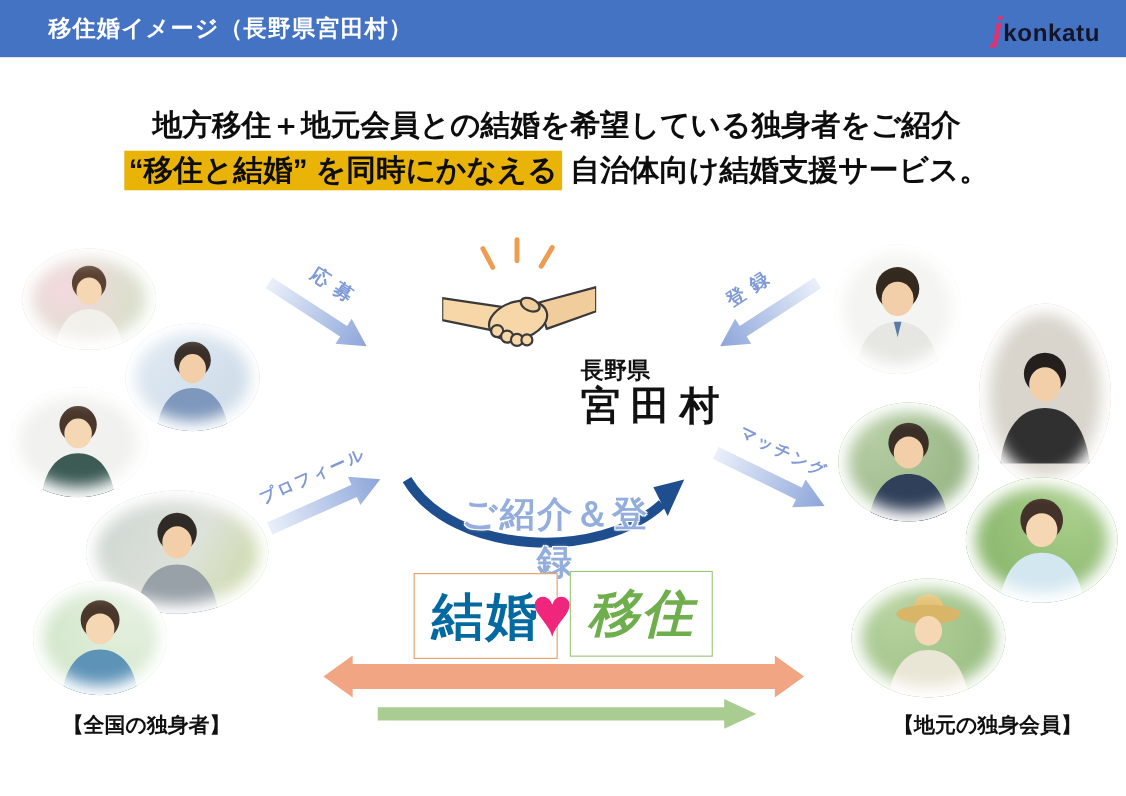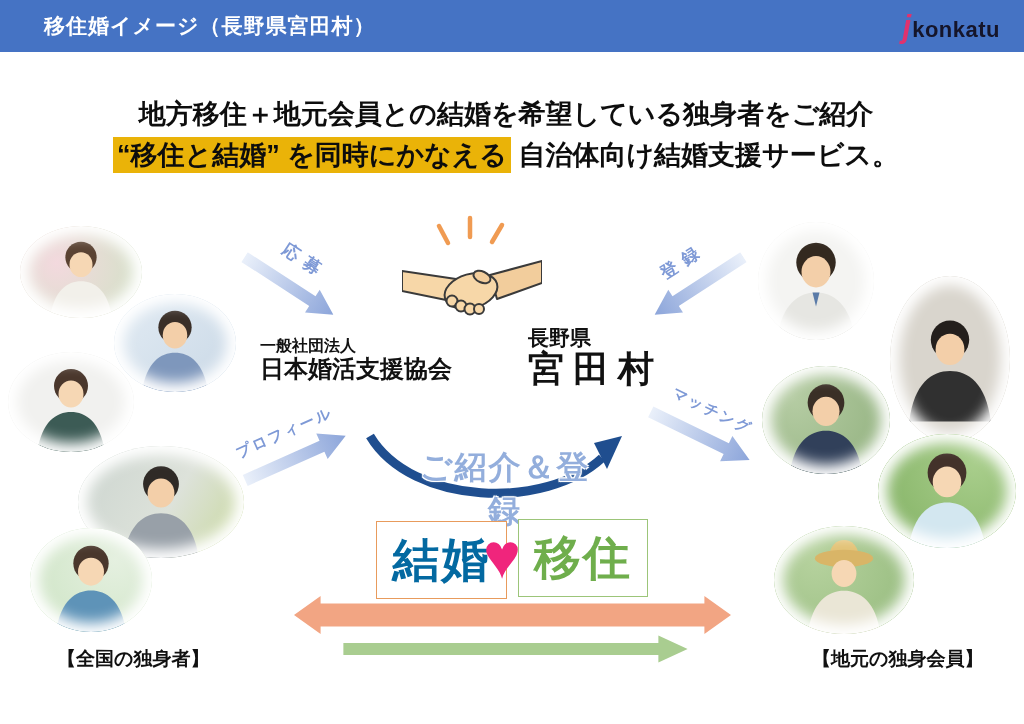--- a/index.html
+++ b/index.html
@@ -44,21 +44,21 @@
   
   .curve-wrap{position:absolute;left:360px;top:430px;width:272px;height:88px;}
   .intro-label{position:absolute;left:410px;top:446px;width:190px;text-align:center;
                font-size:32px;font-weight:bold;color:#93AEDC;letter-spacing:2px;
                text-shadow:-1px -1px 0 #fff,1px -1px 0 #fff,-1px 1px 0 #fff,1px 1px 0 #fff,0 0 3px #fff;}
 
   
   .res-box{position:absolute;display:flex;align-items:center;justify-content:center;
            background:#fff;font-weight:bold;font-size:47px;letter-spacing:2px;}
   .box-marriage{left:376px;top:521px;width:129px;height:76px;border:1px solid #E89B5C;color:#0369a1;}
-  .box-migration{left:518px;top:519px;width:128px;height:76px;border:1px solid #9CC579;color:#6FAE4C;}
+  .box-migration{left:518px;top:519px;width:128px;height:76px;border:1px solid #9CC579;color:#6FAE4C;font-style:italic;}
   .heart{position:absolute;left:483px;top:524px;font-size:64px;color:#F0257C;z-index:5;line-height:1;}
 
   
   .arrow-orange{position:absolute;left:283px;top:596px;}
   .arrow-green{position:absolute;left:286px;top:634px;}
   .group-label{position:absolute;font-size:19px;font-weight:bold;white-space:nowrap;}
   .group-left{left:57px;top:646px;}
   .group-right{left:812px;top:646px;}
 
   .handshake{position:absolute;left:402px;top:215px;width:140px;height:128px;}
@@ -177,24 +177,20 @@
         <ellipse cx="69" cy="76" rx="27" ry="17" transform="rotate(-16 69 76)" fill="#F7D7A8"></ellipse>
         <circle cx="50" cy="86" r="5.5" fill="#F7D7A8"></circle>
         <circle cx="59" cy="91" r="5.5" fill="#F7D7A8"></circle>
         <circle cx="68" cy="94" r="5.5" fill="#F7D7A8"></circle>
         <circle cx="77" cy="94" r="5" fill="#F7D7A8"></circle>
         <ellipse cx="80" cy="62" rx="9" ry="5.5" transform="rotate(24 80 62)" fill="#F2CD9C"></ellipse>
       </g>
     </svg>
   </div>
 
-  <div class="org">
-    <div class="org-prefix">一般社団法人</div>
-    <div class="org-name">日本婚活支援協会</div>
-  </div>
   <div class="muni">
     <div class="muni-pref">長野県</div>
     <div class="muni-vill">宮田村</div>
   </div>
 
   <div class="darrow" style="left:240px;top:247px;width:112px;transform:rotate(33deg)">
     <span class="lab lab-lg">応募</span>
     <svg width="106" height="30" viewBox="0 0 110 30">
         <polygon points="0,9 84,9 84,1 110,15 84,29 84,21 0,21" fill="url(#ag)"></polygon>
       </svg>

